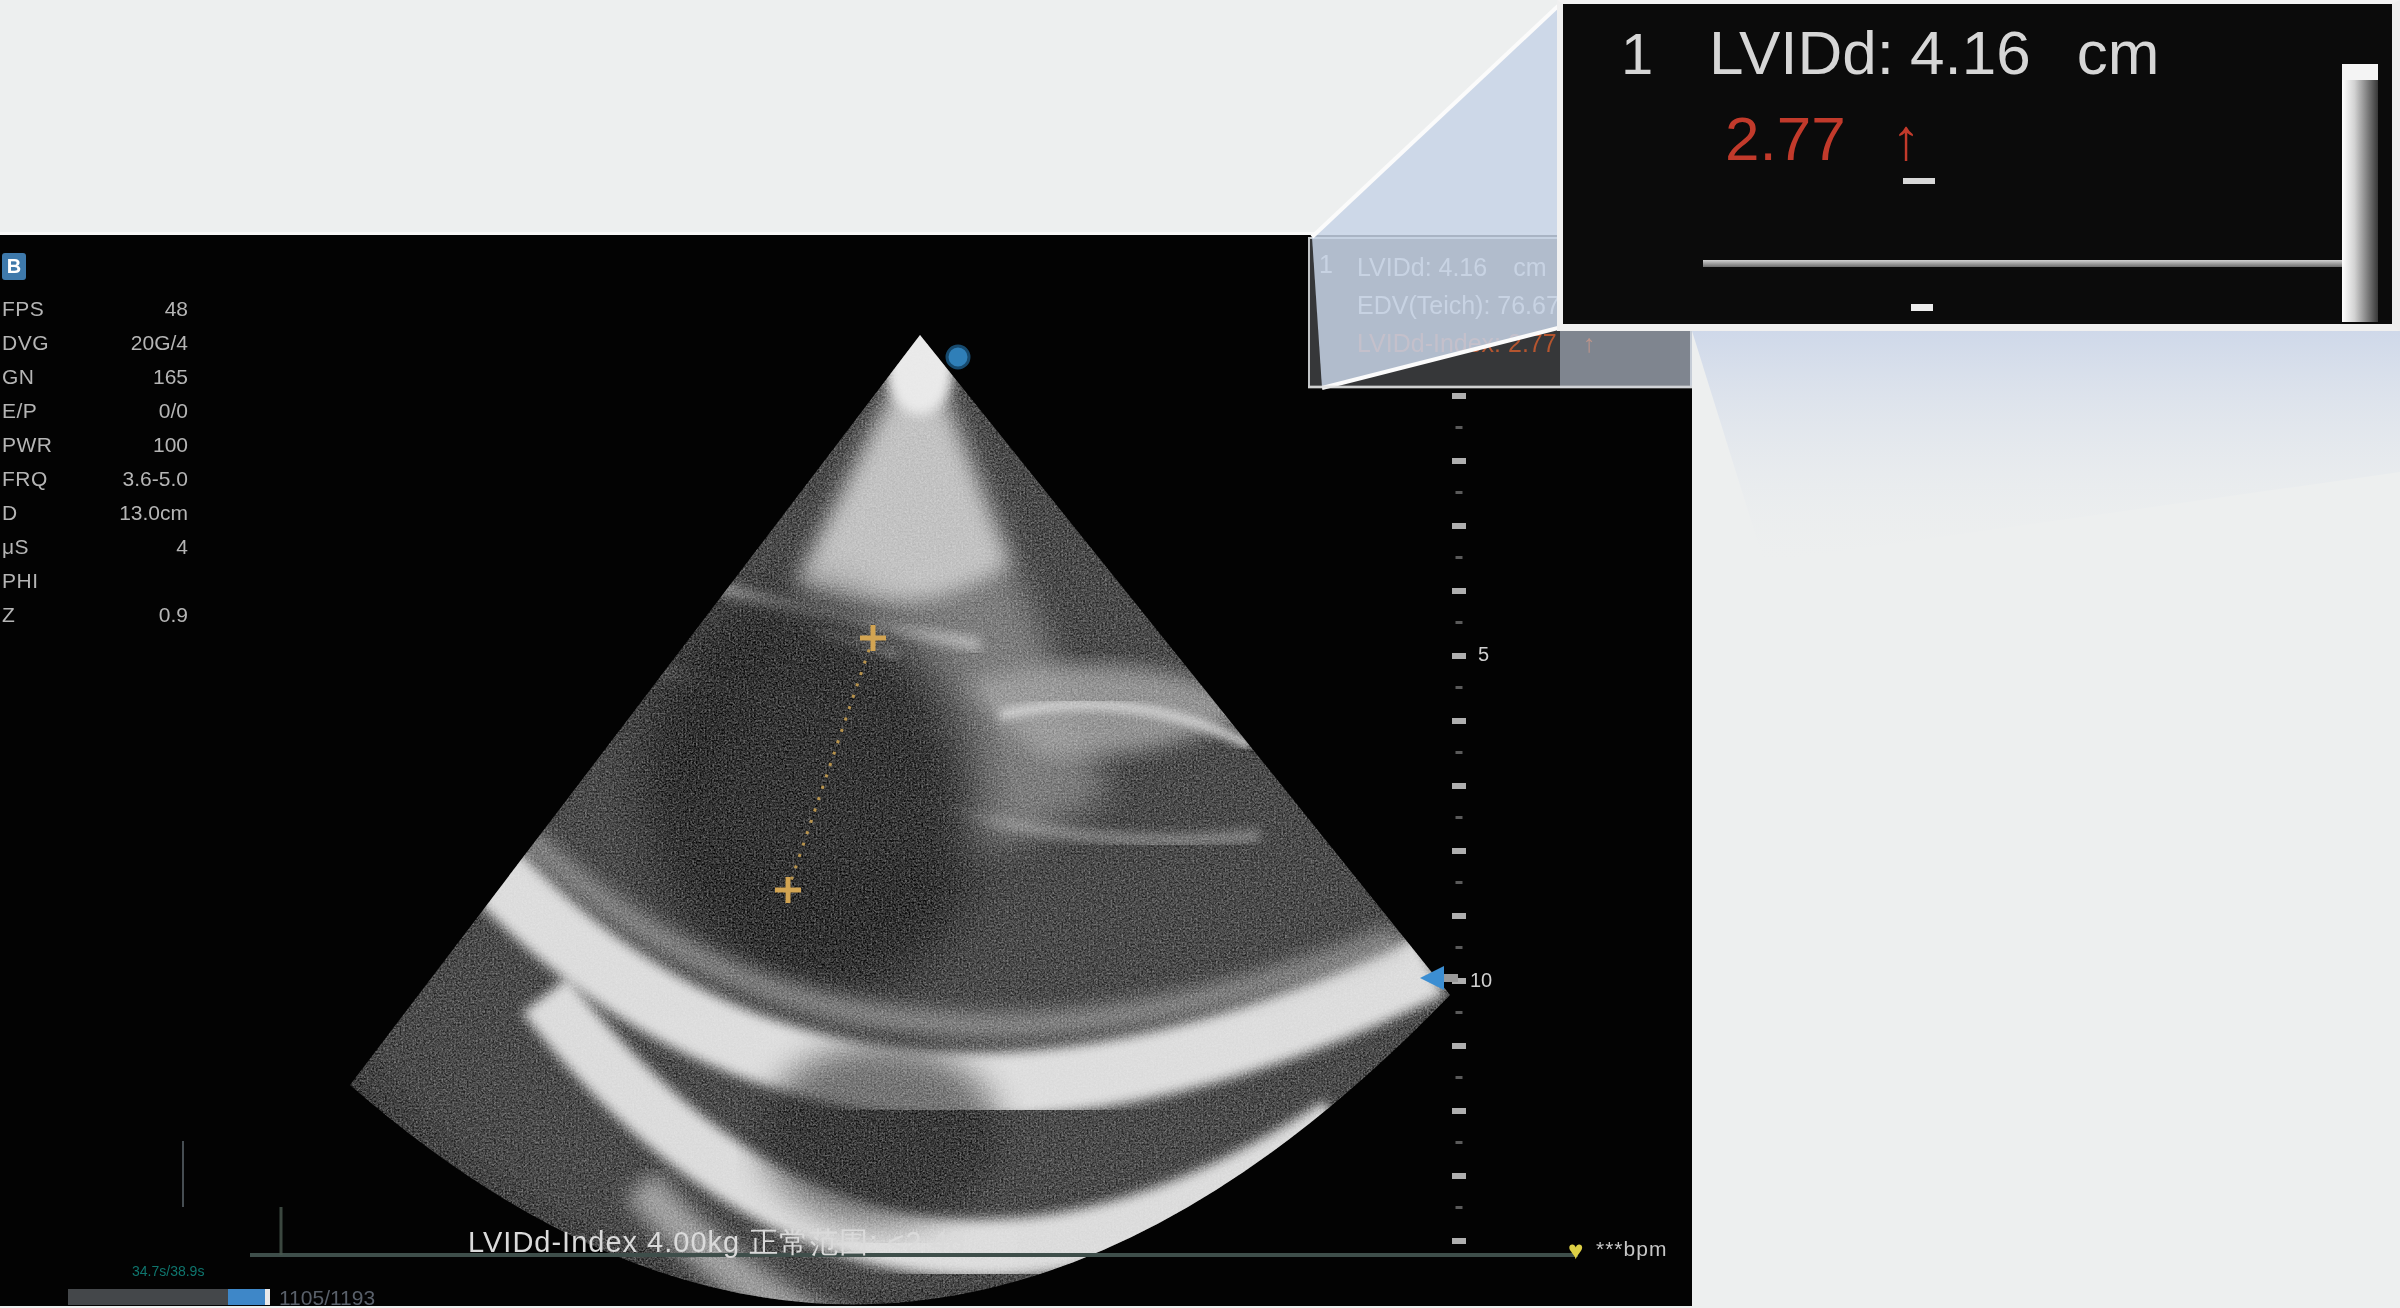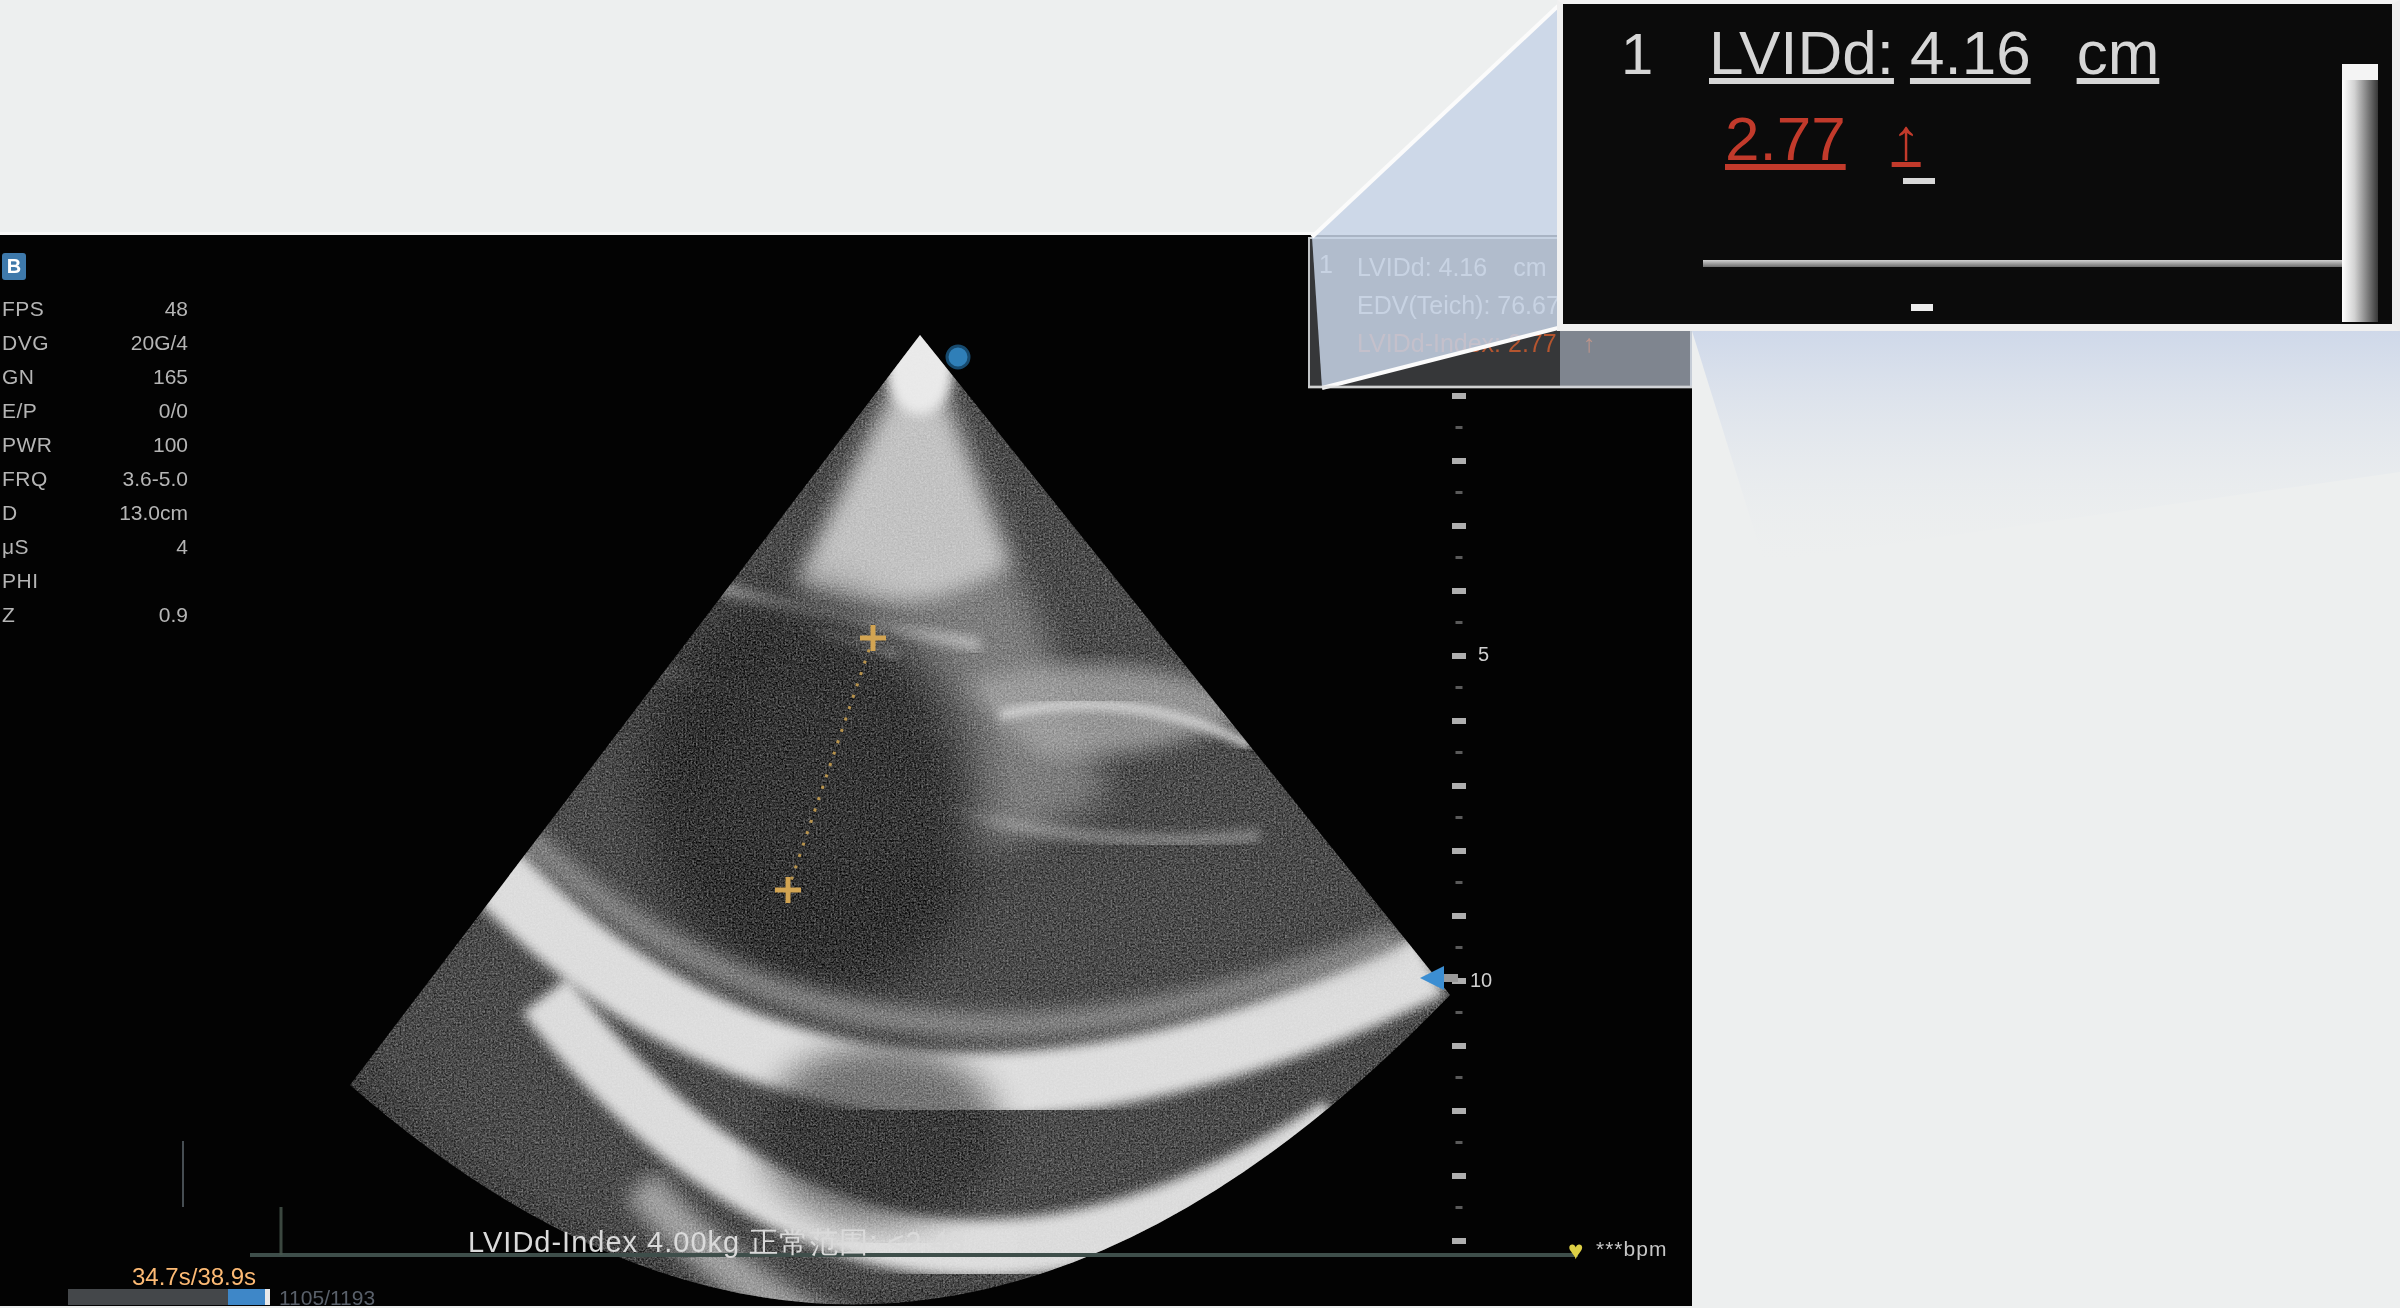--- a/index.html
+++ b/index.html
@@ -16,21 +16,21 @@
   .mode-badge{display:inline-block;width:24px;height:27px;background:#3e79ab;color:#fff;
               font-weight:bold;font-size:20px;text-align:center;line-height:27px;border-radius:3px;}
   .param-row{display:flex;justify-content:space-between;height:34px;line-height:34px;}
   .param-row:first-of-type{margin-top:12px;}
   .param-label{letter-spacing:.5px;}
   .param-value{text-align:right;}
 
   
   .result-bar{position:absolute;left:468px;top:988px;font-size:29px;color:#dadada;
               letter-spacing:1px;white-space:pre;}
-  .clip-time{position:absolute;left:132px;top:1028px;font-size:24px;color:#fdba74;}
+  .clip-time{position:absolute;left:132px;top:1028px;font-size:14px;color:#0f766e;}
   .cine-bar{position:absolute;left:68px;top:1054px;width:202px;height:16px;display:flex;}
   .cine-track{width:160px;height:16px;background:#44474a;}
   .cine-thumb{width:37px;height:16px;background:#3e87c8;}
   .cine-cap{width:5px;height:16px;background:#e9e9e9;}
   .frame-counter{position:absolute;left:279px;top:1051px;font-size:21px;color:#59606a;}
 
   
   .small-panel{position:absolute;left:1308px;top:237px;width:384px;height:151px;z-index:2;
                background:rgba(126,129,134,0.42);border:2px solid rgba(230,232,235,0.8);
                box-sizing:border-box;overflow:hidden;padding-left:32px;}
@@ -43,21 +43,21 @@
   
   .overlay{position:absolute;left:0;top:0;z-index:3;pointer-events:none;}
 
   
   .zoom-panel{position:absolute;left:1557px;top:0;width:843px;height:331px;z-index:4;
               background:#0b0b0b;box-sizing:border-box;
               border-left:6px solid #f0f0f0;border-right:8px solid #eeeeee;
               border-bottom:7px solid #f0f0f0;border-top:4px solid #f3f3f3;}
   .zp-index{position:absolute;left:58px;top:16px;font-size:58px;color:#d6d6d6;}
   .zp-rows{position:absolute;left:146px;top:6px;}
-  .zp-row{height:86px;line-height:86px;font-size:62px;color:#d6d6d6;display:flex;align-items:flex-start;text-decoration:underline;}
+  .zp-row{height:86px;line-height:86px;font-size:62px;color:#d6d6d6;display:flex;align-items:flex-start;}
   .zp-row .zp-value{margin-left:16px;}
   .zp-row .zp-unit{margin-left:46px;}
   .zp-row.alert{color:#c23a2b;}
   .zp-row.alert .zp-unit{font-size:58px;}
   .zp-cursor{position:absolute;left:340px;top:174px;width:32px;height:6px;background:#d8d8d8;}
   .zp-separator{position:absolute;left:140px;top:256px;width:656px;height:7px;
                 background:linear-gradient(#d2d2d2,#6d6d6d);}
   .zp-dash{position:absolute;left:348px;top:300px;width:22px;height:7px;background:#ececec;}
   .zp-scrollbar{position:absolute;left:779px;top:60px;width:36px;height:258px;
                 background:linear-gradient(90deg,#ffffff 0%,#d2d2d2 35%,#808080 70%,#383838 100%);}

